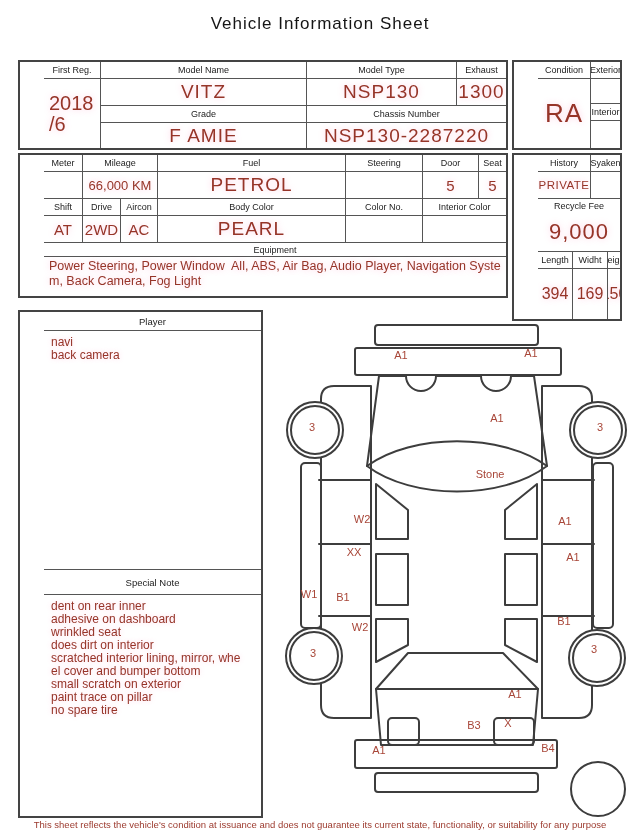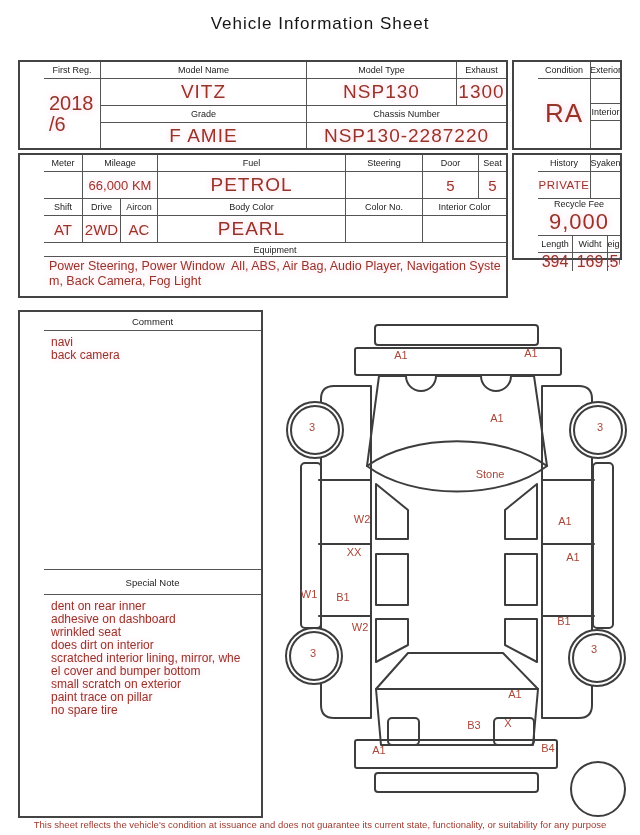--- a/index.html
+++ b/index.html
@@ -33,21 +33,21 @@
   .cbox .grid{grid-template-columns:53px 1fr;grid-template-rows:17px 25px 17px 1fr;}
   .ra{font-size:26px;letter-spacing:1px;}
   
   .t2{left:18px;top:153px;width:490px;height:145px;display:flex;flex-direction:column;}
   .ga{display:grid;grid-template-columns:39px 75px 188px 77px 56px 1fr;grid-template-rows:17px 27px;}
   .gb{display:grid;grid-template-columns:39px 38px 37px 188px 77px 1fr;grid-template-rows:17px 27px;}
   .eqh{height:14px;border-bottom:1px solid #555;display:flex;align-items:center;justify-content:center;}
   .eqv{flex:1;padding:2px 5px;font-size:12.5px;line-height:15px;
        white-space:pre-wrap;word-break:break-all;display:block;text-align:left;}
   
-  .hbox{left:512px;top:153px;width:110px;height:107px;display:flex;flex-direction:column;}
+  .hbox{left:512px;top:153px;width:110px;height:168px;display:flex;flex-direction:column;}
   .gh{display:grid;grid-template-columns:53px 1fr;grid-template-rows:17px 27px;}
   .rfh{height:14px;display:flex;align-items:center;justify-content:center;}
   .rfv{height:39px;border-bottom:1px solid #555;display:flex;align-items:center;justify-content:center;
        font-size:22px;letter-spacing:1px;}
   .gl{display:grid;grid-template-columns:35px 35px 1fr;grid-template-rows:17px 1fr;flex:1;}
   .dim{font-size:16px;}
   .priv{font-size:11.5px;letter-spacing:.5px;}
   
   .notes{left:18px;top:310px;width:245px;height:508px;display:flex;flex-direction:column;}
   .nhdr{height:19px;border-bottom:1px solid #555;display:flex;align-items:center;justify-content:center;
@@ -157,21 +157,21 @@
       <div class="c h">Length</div>
       <div class="c h">Widht</div>
       <div class="c h nr">Height</div>
       <div class="c rv dim nb">394</div>
       <div class="c rv dim nb">169</div>
       <div class="c rv dim nr nb">150</div>
     </div>
   </div>
 
   <div class="box notes">
-    <div class="nhdr">Comment</div>
+    <div class="nhdr">Player</div>
     <div class="ncontent ncomment">
       <div>navi</div>
       <div>back camera</div>
     </div>
     <div class="nhdr sn">Special Note</div>
     <div class="ncontent nspecial">
       <div>dent on rear inner</div>
       <div>adhesive on dashboard</div>
       <div>wrinkled seat</div>
       <div>does dirt on interior</div>

